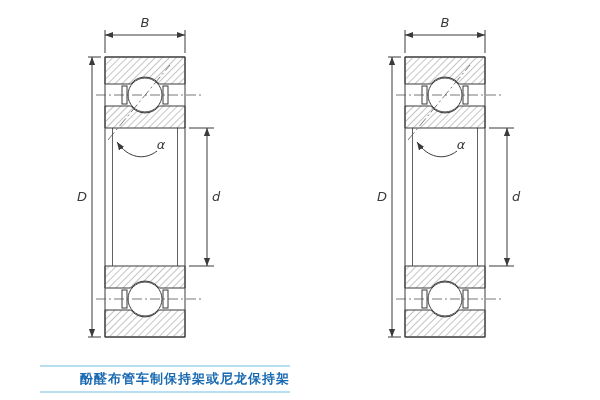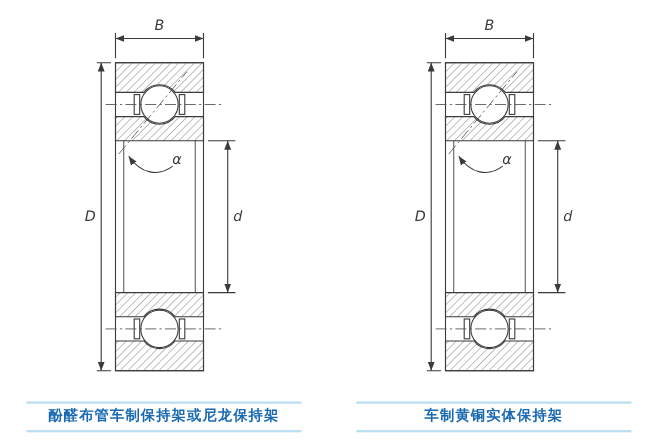--- a/index.html
+++ b/index.html
@@ -5,24 +5,24 @@
   html,body{margin:0;padding:0;}
   body{
     width:600px;height:400px;background:#ffffff;position:relative;overflow:hidden;
     font-family:"DejaVu Sans","Liberation Sans",sans-serif;
   }
   .panel{position:absolute;top:0;width:300px;height:400px;margin:0;}
   #panel-left{left:0;}
   #panel-right{left:300px;}
   .drawing{position:absolute;top:0;left:0;}
   .caption-block{
-    position:absolute;top:365px;left:24px;width:250px;
+    position:absolute;top:365px;left:40px;width:250px;
     border-top:2px solid var(--caption-rule,#b9ddf1);
     border-bottom:2px solid var(--caption-rule,#b9ddf1);
-    padding:4px 0;text-align:center;
+    padding:4px 0;text-align:right;font-family:Liberation Serif, serif;
   }
   .caption-text{
     color:var(--caption-text,#1a6ab2);
     font-size:13px;font-weight:bold;letter-spacing:1px;line-height:16px;
     white-space:nowrap;
   }
   svg text{font-family:"DejaVu Sans","Liberation Sans",sans-serif;font-size:13px;font-style:italic;fill:#3a3a3a;}
 </style>
 </head>
 <body>
@@ -128,16 +128,13 @@
       <line x1="207" y1="128" x2="207" y2="266" marker-start="url(#arrR)" marker-end="url(#arrR)"></line>
       <path d="M157,151 C144,161 128,158 117,142" marker-end="url(#arrR)"></path>
     </g>
 
     <text x="145" y="27" text-anchor="middle">B</text>
     <text x="82" y="201" text-anchor="middle">D</text>
     <text x="212" y="201" text-anchor="start">d</text>
     <text x="161" y="149" text-anchor="middle">α</text>
   </svg>
 
-  <figcaption class="caption-block">
-    <div class="caption-text">车制黄铜实体保持架</div>
-  </figcaption>
 </figure>
 
 </body></html>

